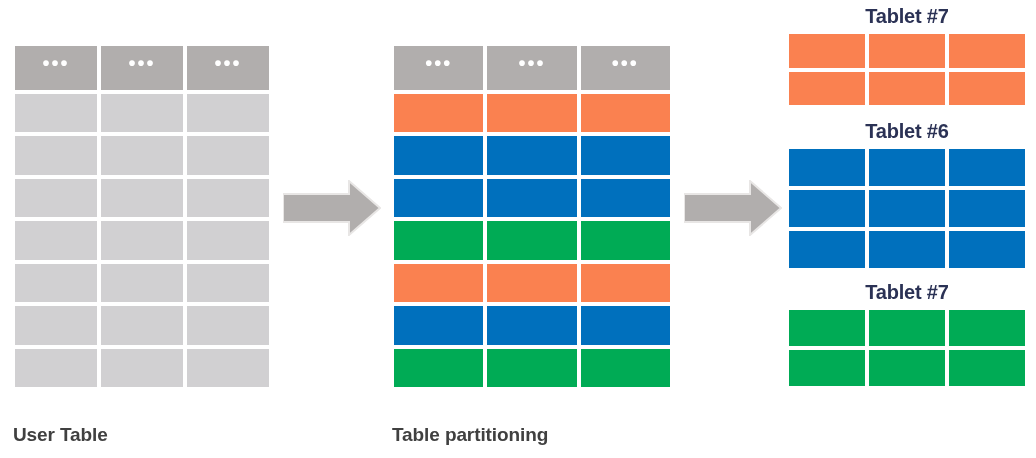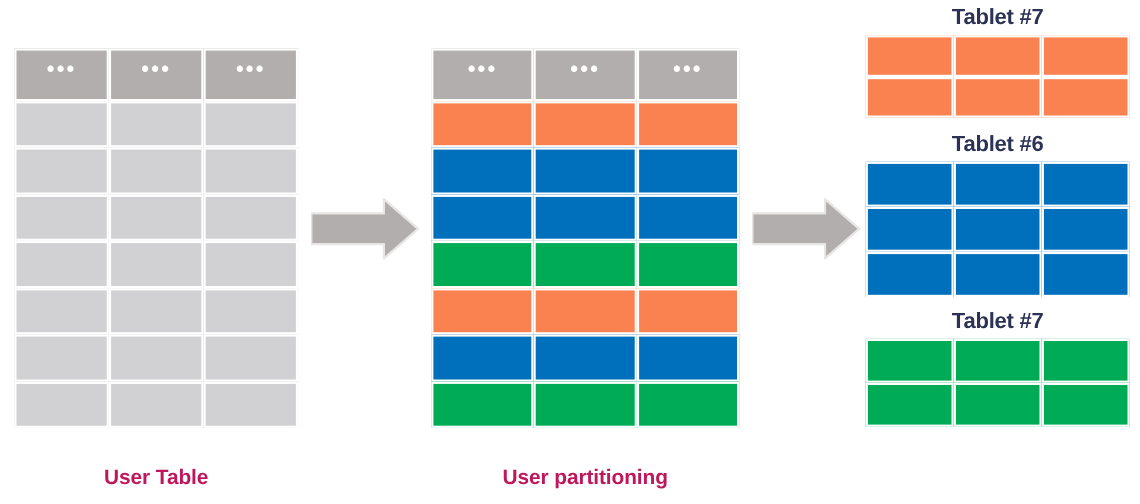--- a/index.html
+++ b/index.html
@@ -101,22 +101,22 @@
   #tablet-2-title { left: 787px; top: 120px; }
   #tablet-3-title { left: 787px; top: 281px; }
 
   #tablet-1 { left: 787px; top: 32px;  width: 240px; height: 75px; }
   #tablet-2 { left: 787px; top: 147px; width: 240px; height: 123px; }
   #tablet-3 { left: 787px; top: 308px; width: 240px; height: 80px; }
 
   
   .caption {
     position: absolute;
-    text-align: center;
-    color: #be185d;
+    text-align: left;
+    color: #404040;
     font-size: 19px;
     font-weight: 700;
     font-family: "Liberation Sans", sans-serif;
     letter-spacing: -0.1px;
   }
   #caption-user-table   { left: 13px;  top: 424px; width: 258px; }
   #caption-partitioning { left: 392px; top: 424px; width: 280px; }
   #caption-tablets      { left: 787px; top: 424px; width: 240px; }
 </style>
 </head>
@@ -275,15 +275,15 @@
       <div class="grid-cell c-green"></div>
     </div>
     <div class="grid-row">
       <div class="grid-cell c-green"></div>
       <div class="grid-cell c-green"></div>
       <div class="grid-cell c-green"></div>
     </div>
   </div>
 
   <div class="caption" id="caption-user-table">User Table</div>
-  <div class="caption" id="caption-partitioning">User partitioning</div>
+  <div class="caption" id="caption-partitioning">Table partitioning</div>
 
 </div>
 
 </body></html>

